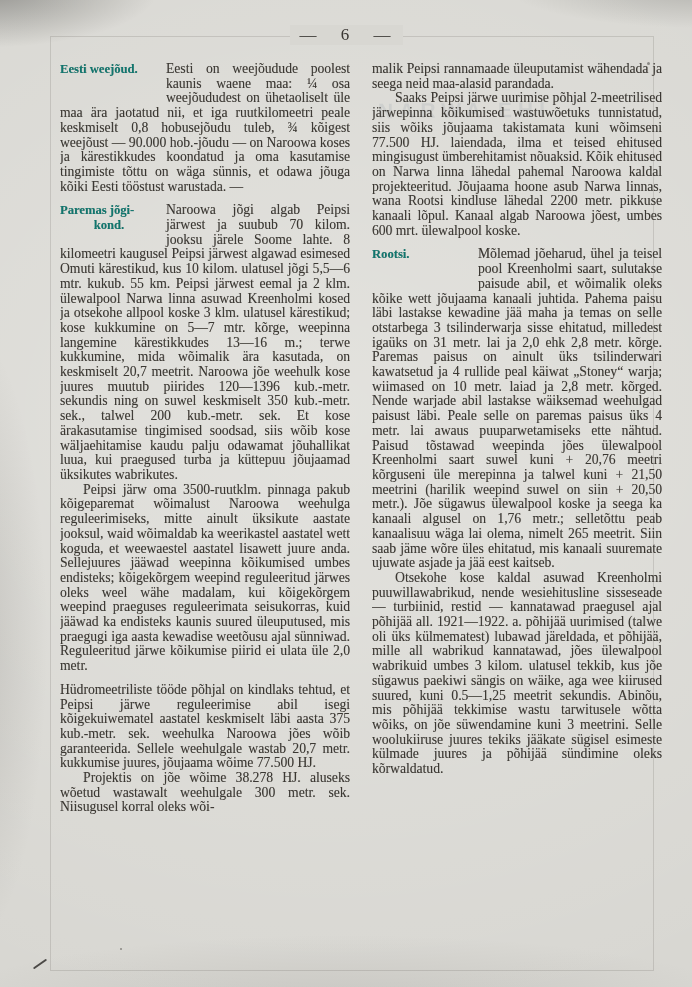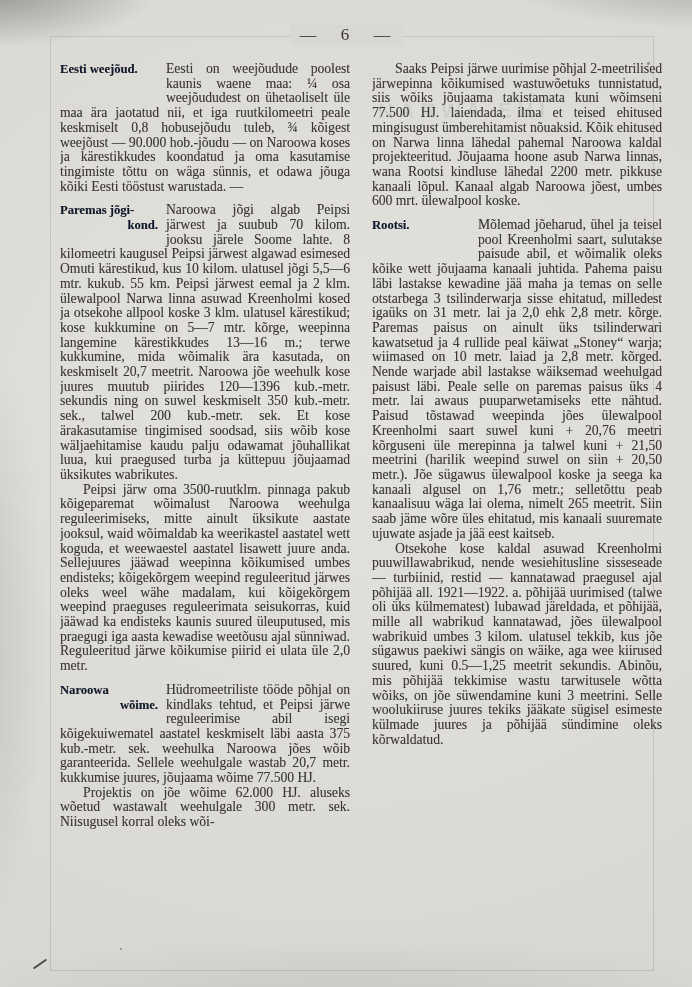--- a/index.html
+++ b/index.html
@@ -36,23 +36,23 @@
     margin:0;
     font-size:13.6px;line-height:14.7px;color:#3b3833;
     text-align:justify;
     text-shadow:0.3px 0.3px 0.6px rgba(65,60,54,0.35);
   }
   .para.indent{text-indent:1.7em;}
   .para.sect{margin-top:9px;}
   .side-head{
     float:left;width:98px;height:30px;margin-right:8px;
     font-weight:bold;font-size:12.6px;line-height:14.7px;
-    color:#0f172a;text-align:left;
+    color:#0f766e;text-align:left;
   }
-  .side-head .hl2{display:block;text-align:right;}
+  .side-head .hl2{display:block;text-align:center;}
   .ghost{
     position:absolute;left:378px;top:98px;width:270px;
     font-family:"Liberation Sans","DejaVu Sans",sans-serif;
     font-weight:bold;font-size:21px;letter-spacing:6px;
     color:rgba(110,120,140,0.13);transform:rotate(-0.5deg);
     z-index:0;pointer-events:none;
   }
   .pen-mark{
     position:absolute;left:32px;top:963px;width:16px;height:2px;
     background:rgba(40,38,35,0.8);transform:rotate(-35deg);border-radius:1px;
@@ -85,34 +85,34 @@
         <span class="hl1">Paremas jõgi-</span>
         <span class="hl2">kond.</span>
       </span><span>Naroowa jõgi algab Peipsi järwest ja suubub 70 kilom. jooksu järele Soome lahte. 8 kilomeetri kaugusel Peipsi järwest algawad esimesed Omuti kärestikud, kus 10 kilom. ulatusel jõgi 5,5—6 mtr. kukub. 55 km. Peipsi järwest eemal ja 2 klm. ülewalpool Narwa linna asuwad Kreenholmi kosed ja otsekohe allpool koske 3 klm. ulatusel kärestikud; kose kukkumine on 5—7 mtr. kõrge, weepinna langemine kärestikkudes 13—16 m.; terwe kukkumine, mida wõimalik ära kasutada, on keskmiselt 20,7 meetrit. Naroowa jõe weehulk kose juures muutub piirides 120—1396 kub.-metr. sekundis ning on suwel keskmiselt 350 kub.-metr. sek., talwel 200 kub.-metr. sek. Et kose ärakasutamise tingimised soodsad, siis wõib kose wäljaehitamise kaudu palju odawamat jõuhallikat luua, kui praegused turba ja küttepuu jõujaamad üksikutes wabrikutes.</span>
     </p>
 
     <p class="para indent">
       <span>Peipsi järw oma 3500-ruutklm. pinnaga pakub kõigeparemat wõimalust Naroowa weehulga reguleerimiseks, mitte ainult üksikute aastate jooksul, waid wõimaldab ka weerikastel aastatel wett koguda, et weewaestel aastatel lisawett juure anda. Sellejuures jääwad weepinna kõikumised umbes endisteks; kõigekõrgem weepind reguleeritud järwes oleks weel wähe madalam, kui kõigekõrgem weepind praeguses reguleerimata seisukorras, kuid jääwad ka endisteks kaunis suured üleuputused, mis praegugi iga aasta kewadise weetõusu ajal sünniwad. Reguleeritud järwe kõikumise piirid ei ulata üle 2,0 metr.</span>
     </p>
 
     <p class="para sect">
-      <span class="side-head">
-        <span class="hl1">Naroowa</span>
-        <span class="hl2">wõime.</span>
-      </span><span>Hüdromeetriliste tööde põhjal on kindlaks tehtud, et Peipsi järwe reguleerimise abil isegi kõigekuiwematel aastatel keskmiselt läbi aasta 375 kub.-metr. sek. weehulka Naroowa jões wõib garanteerida. Sellele weehulgale wastab 20,7 metr. kukkumise juures, jõujaama wõime 77.500 HJ.</span>
+      <span>Hüdromeetriliste tööde põhjal on kindlaks tehtud, et Peipsi järwe reguleerimise abil isegi kõigekuiwematel aastatel keskmiselt läbi aasta 375 kub.-metr. sek. weehulka Naroowa jões wõib garanteerida. Sellele weehulgale wastab 20,7 metr. kukkumise juures, jõujaama wõime 77.500 HJ.</span>
     </p>
 
     <p class="para indent">
-      <span>Projektis on jõe wõime 62.000 HJ. aluseks wõetud wastawalt weehulgale 300 metr. sek. Niisugusel korral oleks wõi-</span>
+      <span>Projektis on jõe wõime 38.278 HJ. aluseks wõetud wastawalt weehulgale 300 metr. sek. Niisugusel korral oleks wõi-</span>
     </p>
 
   </div>
 
   <div class="col">
 
+    <p class="para">
+      <span>malik Peipsi rannamaade üleuputamist wähendada ja seega neid maa-alasid parandada.</span>
+    </p>
 
     <p class="para indent">
       <span>Saaks Peipsi järwe uurimise põhjal 2-meetrilised järwepinna kõikumised wastuwõetuks tunnistatud, siis wõiks jõujaama takistamata kuni wõimseni 77.500 HJ. laiendada, ilma et teised ehitused mingisugust ümberehitamist nõuaksid. Kõik ehitused on Narwa linna lähedal pahemal Naroowa kaldal projekteeritud. Jõujaama hoone asub Narwa linnas, wana Rootsi kindluse lähedal 2200 metr. pikkuse kanaali lõpul. Kanaal algab Naroowa jõest, umbes 600 mrt. ülewalpool koske.</span>
     </p>
 
     <p class="para sect">
       <span class="side-head">
         <span class="hl1">Rootsi.</span>
       </span><span>Mõlemad jõeharud, ühel ja teisel pool Kreenholmi saart, sulutakse paisude abil, et wõimalik oleks kõike wett jõujaama kanaali juhtida. Pahema paisu läbi lastakse kewadine jää maha ja temas on selle otstarbega 3 tsilinderwarja sisse ehitatud, milledest igaüks on 31 metr. lai ja 2,0 ehk 2,8 metr. kõrge. Paremas paisus on ainult üks tsilinderwari kawatsetud ja 4 rullide peal käiwat „Stoney“ warja; wiimased on 10 metr. laiad ja 2,8 metr. kõrged. Nende warjade abil lastakse wäiksemad weehulgad paisust läbi. Peale selle on paremas paisus üks 4 metr. lai awaus puuparwetamiseks ette nähtud. Paisud tõstawad weepinda jões ülewalpool Kreenholmi saart suwel kuni + 20,76 meetri kõrguseni üle merepinna ja talwel kuni + 21,50 meetrini (harilik weepind suwel on siin + 20,50 metr.). Jõe sügawus ülewalpool koske ja seega ka kanaali algusel on 1,76 metr.; selletõttu peab kanaalisuu wäga lai olema, nimelt 265 meetrit. Siin saab jäme wõre üles ehitatud, mis kanaali suuremate ujuwate asjade ja jää eest kaitseb.</span>
     </p>

